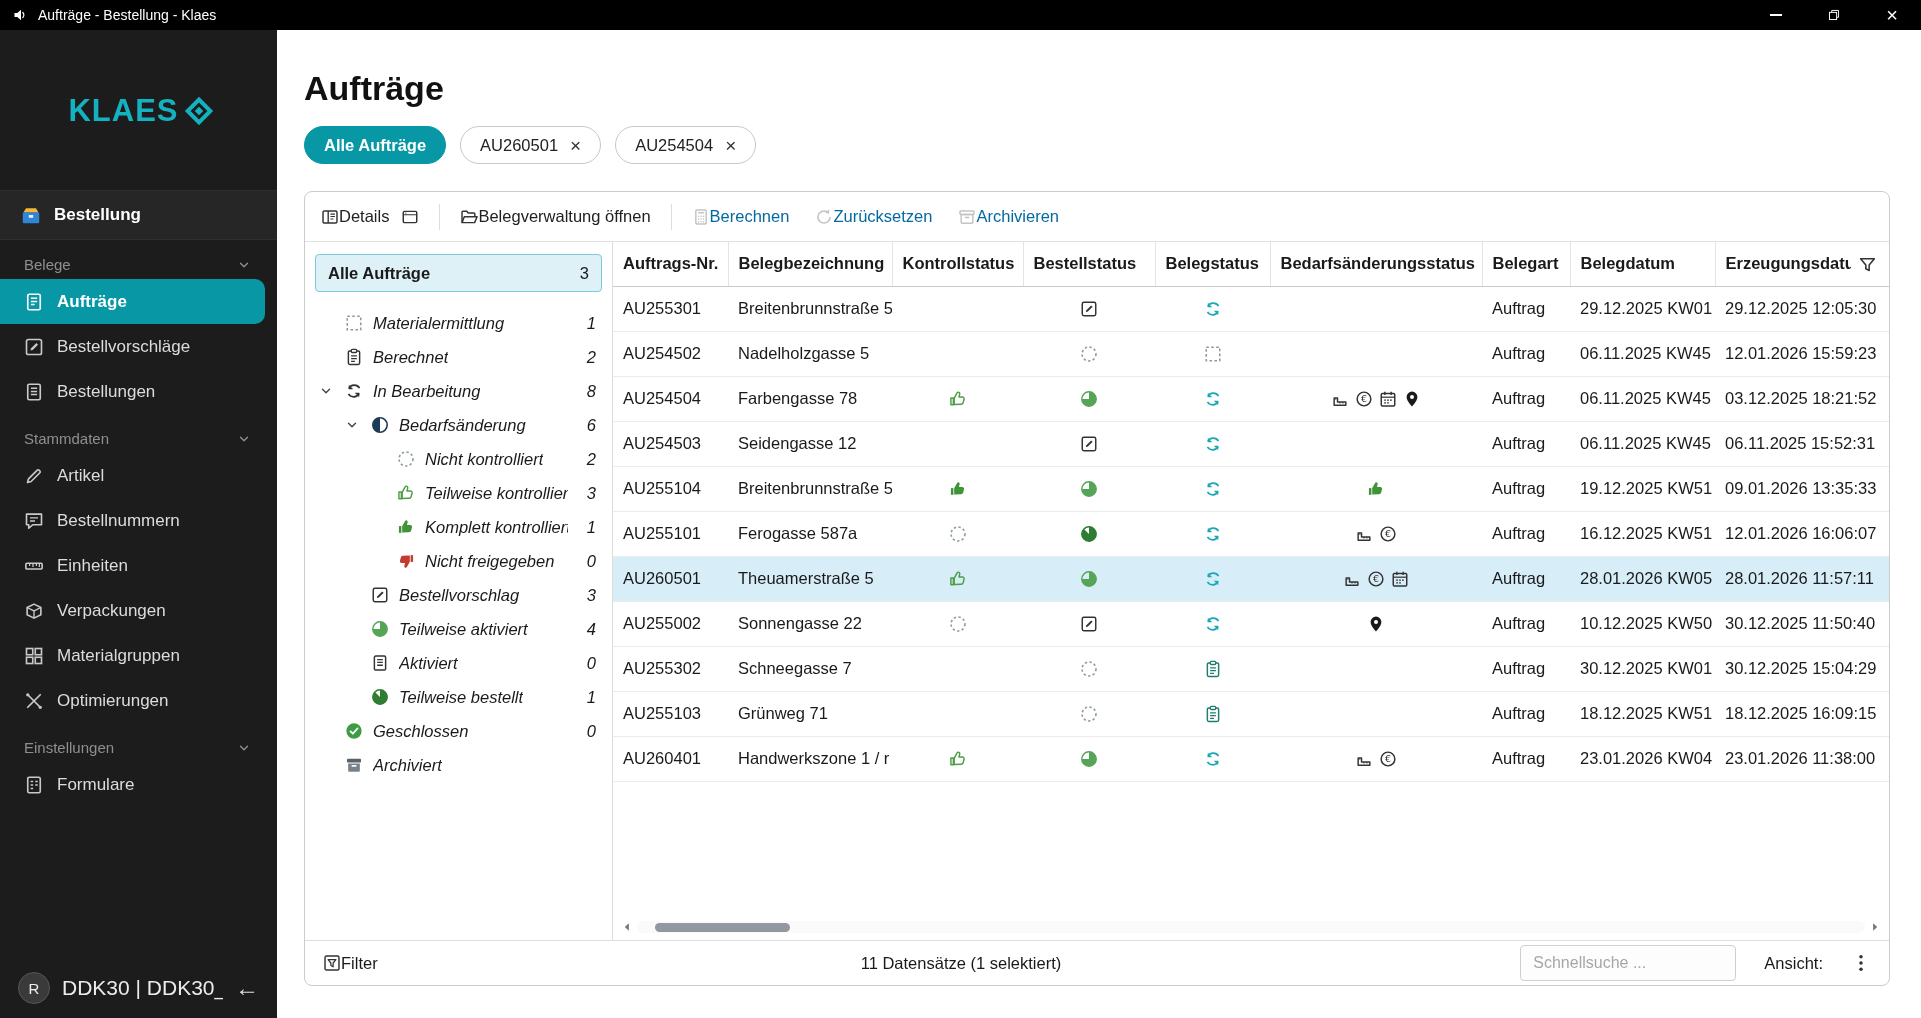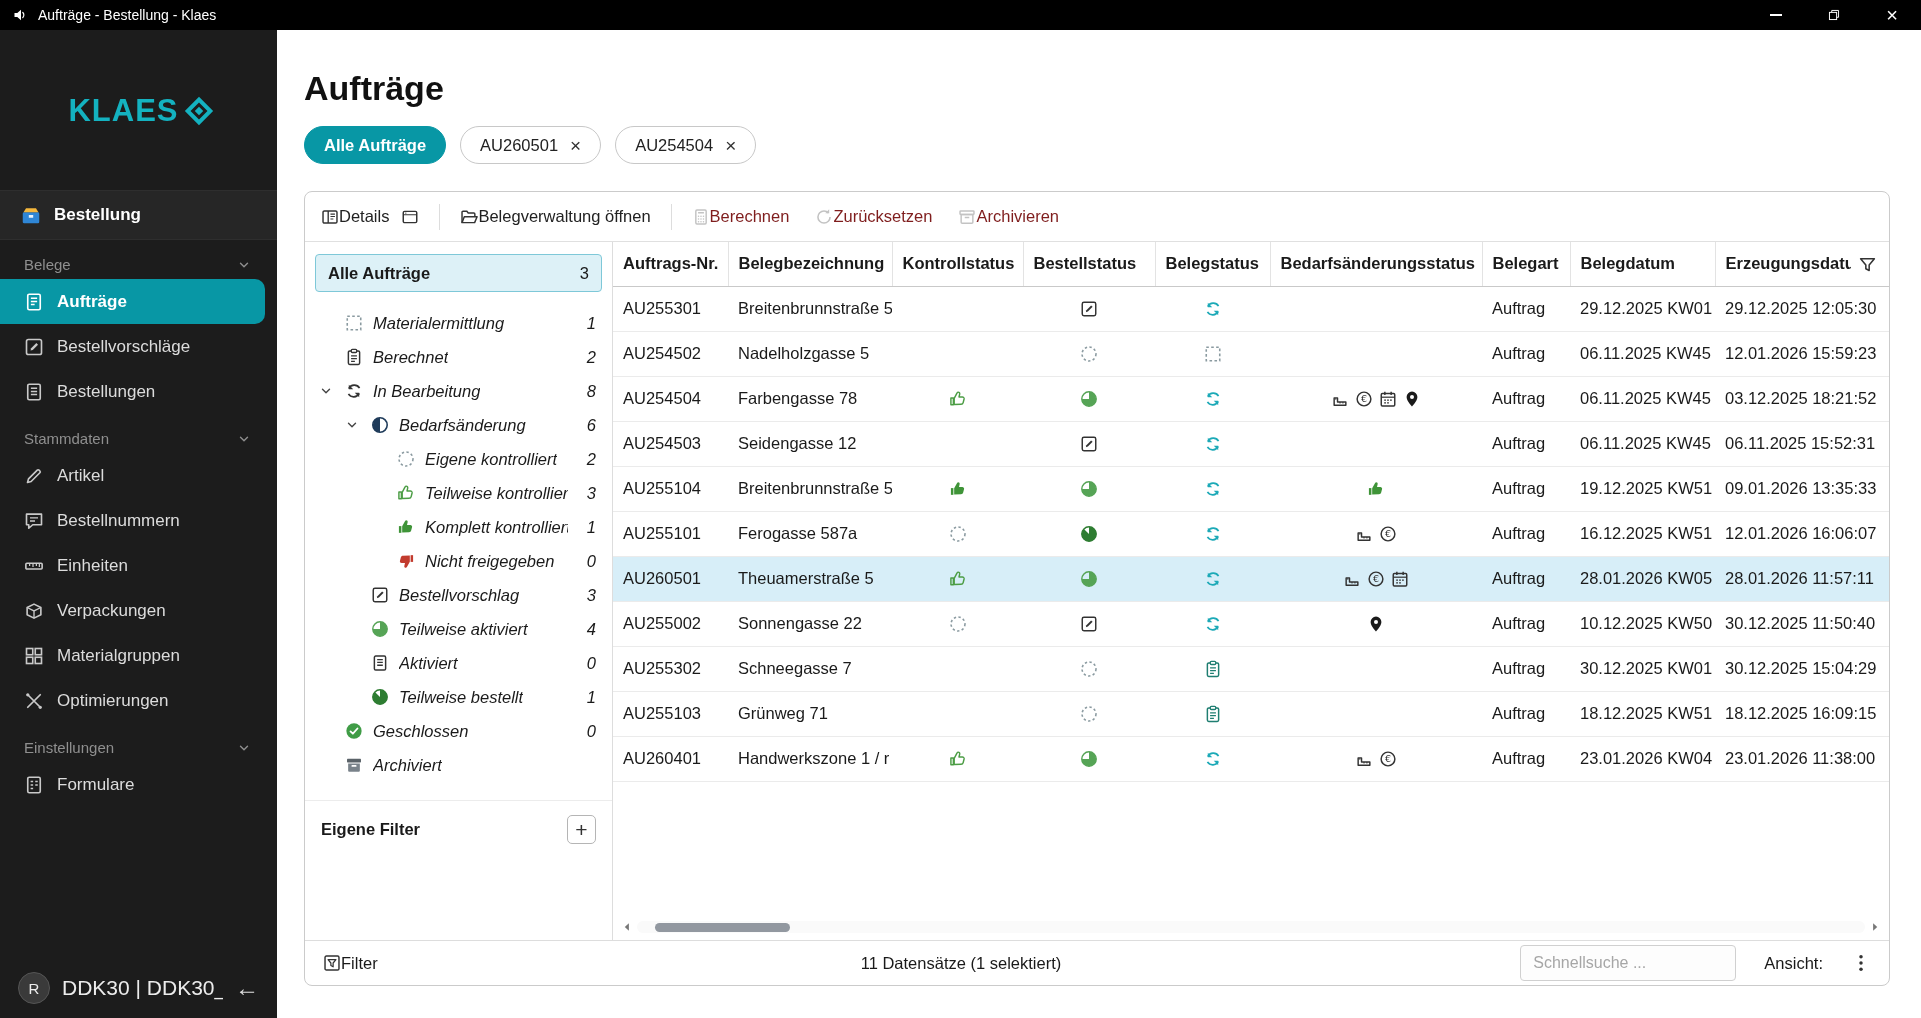--- a/index.html
+++ b/index.html
@@ -47,21 +47,21 @@
   .chip { height: 38px; border-radius: 19px; padding: 0 19px; display: inline-flex; align-items: center; gap: 12px; font-size: 16.5px; background: #fff; border: 1px solid #c8c8c8; color: #222; }
   .chip.active { background: #0897a5; border-color: #0897a5; color: #fff; font-weight: bold; }
   .chip-close { font-size: 19px; line-height: 1; color: #333; }
 
   .panel { margin-top: 27px; border: 1px solid #cbcbcb; border-radius: 8px; height: 795px; display: flex; flex-direction: column; background: #fff; overflow: hidden; }
 
   
   .toolbar { height: 50px; flex: none; display: flex; align-items: center; padding: 0 16px; gap: 14px; border-bottom: 1px solid #e0e0e0; font-size: 16.5px; color: #222; }
   .tbtn { display: inline-flex; align-items: center; gap: 0; white-space: nowrap; }
   .tbtn.icon-only { margin-left: -2px; }
-  .tbtn.disabled { color: #7f1d1d; }
+  .tbtn.disabled { color: #0369a1; }
   .tbtn.disabled .ic { color: #c3c3c3; }
   .tbtn.disabled + .tbtn.disabled { margin-left: 12px; }
   .tsep { width: 1px; height: 26px; background: #ddd; margin: 0 6px; flex: none; }
 
   .panel-body { flex: 1; display: flex; min-height: 0; }
 
   
   .tree-panel { width: 308px; flex: none; border-right: 1px solid #ddd; padding-top: 12px; position: relative; font-size: 16.5px; }
   .tree-root { margin: 0 10px; height: 38px; background: #ddf1f7; border: 1px solid #7ec8d8; border-radius: 4px; display: flex; align-items: center; padding: 0 12px; font-weight: bold; }
   .tree-root .count { margin-left: auto; font-weight: normal; }
@@ -422,21 +422,21 @@
                 </span>
                 <span class="tree-label">Bedarfsänderung</span>
                 <span class="tree-count">6</span>
               </div>
               <div class="tree-item" style="padding-left:92px">
                 <span class="ic ">
                   <svg viewBox="0 0 16 16">
                     <circle cx="8" cy="8" r="6.2" fill="none" stroke="#8a9aa0" stroke-width="1.4" stroke-dasharray="2.1 2.1"></circle>
                   </svg>
                 </span>
-                <span class="tree-label">Eigene kontrolliert</span>
+                <span class="tree-label">Nicht kontrolliert</span>
                 <span class="tree-count">2</span>
               </div>
               <div class="tree-item" style="padding-left:92px">
                 <span class="ic ">
                   <svg viewBox="0 0 16 16">
                     <g fill="none" stroke="#4c9d45" stroke-width="1.3" stroke-linejoin="round">
                       <path d="M1.7 7.2h2.2v6H1.7z"></path>
                       <path d="M4.6 12.9V7.4l2.6-4.8c.2-.4.6-.7 1-.7.9 0 1.5.8 1.3 1.7L8.9 6.2h3c1 0 1.7.9 1.5 1.8l-.8 3.2c-.2.9-1 1.5-1.9 1.5z"></path>
                     </g>
                   </svg>
@@ -523,24 +523,20 @@
                   <svg viewBox="0 0 16 16">
                     <rect x="1.8" y="2.4" width="12.4" height="3.4" rx="0.6" fill="#5a6268"></rect>
                     <path d="M2.8 6.6h10.4v6.6a0.9 0.9 0 0 1-.9.9H3.7a0.9 0.9 0 0 1-.9-.9z" fill="#79828a"></path>
                     <rect x="5.8" y="8" width="4.4" height="1.5" rx="0.5" fill="#fff"></rect>
                   </svg>
                 </span>
                 <span class="tree-label">Archiviert</span>
                 <span class="tree-count"></span>
               </div>
             </div>
-          <div class="custom-filter">
-            <span>Eigene Filter</span>
-            <button class="add-filter-btn">+</button>
-          </div>
         </div>
 
         <div class="table-area">
           <table>
             <colgroup>
               <col class="c-nr">
                 <col class="c-name">
                 <col class="c-kontroll">
                 <col class="c-bestell">
               <col class="c-beleg">

